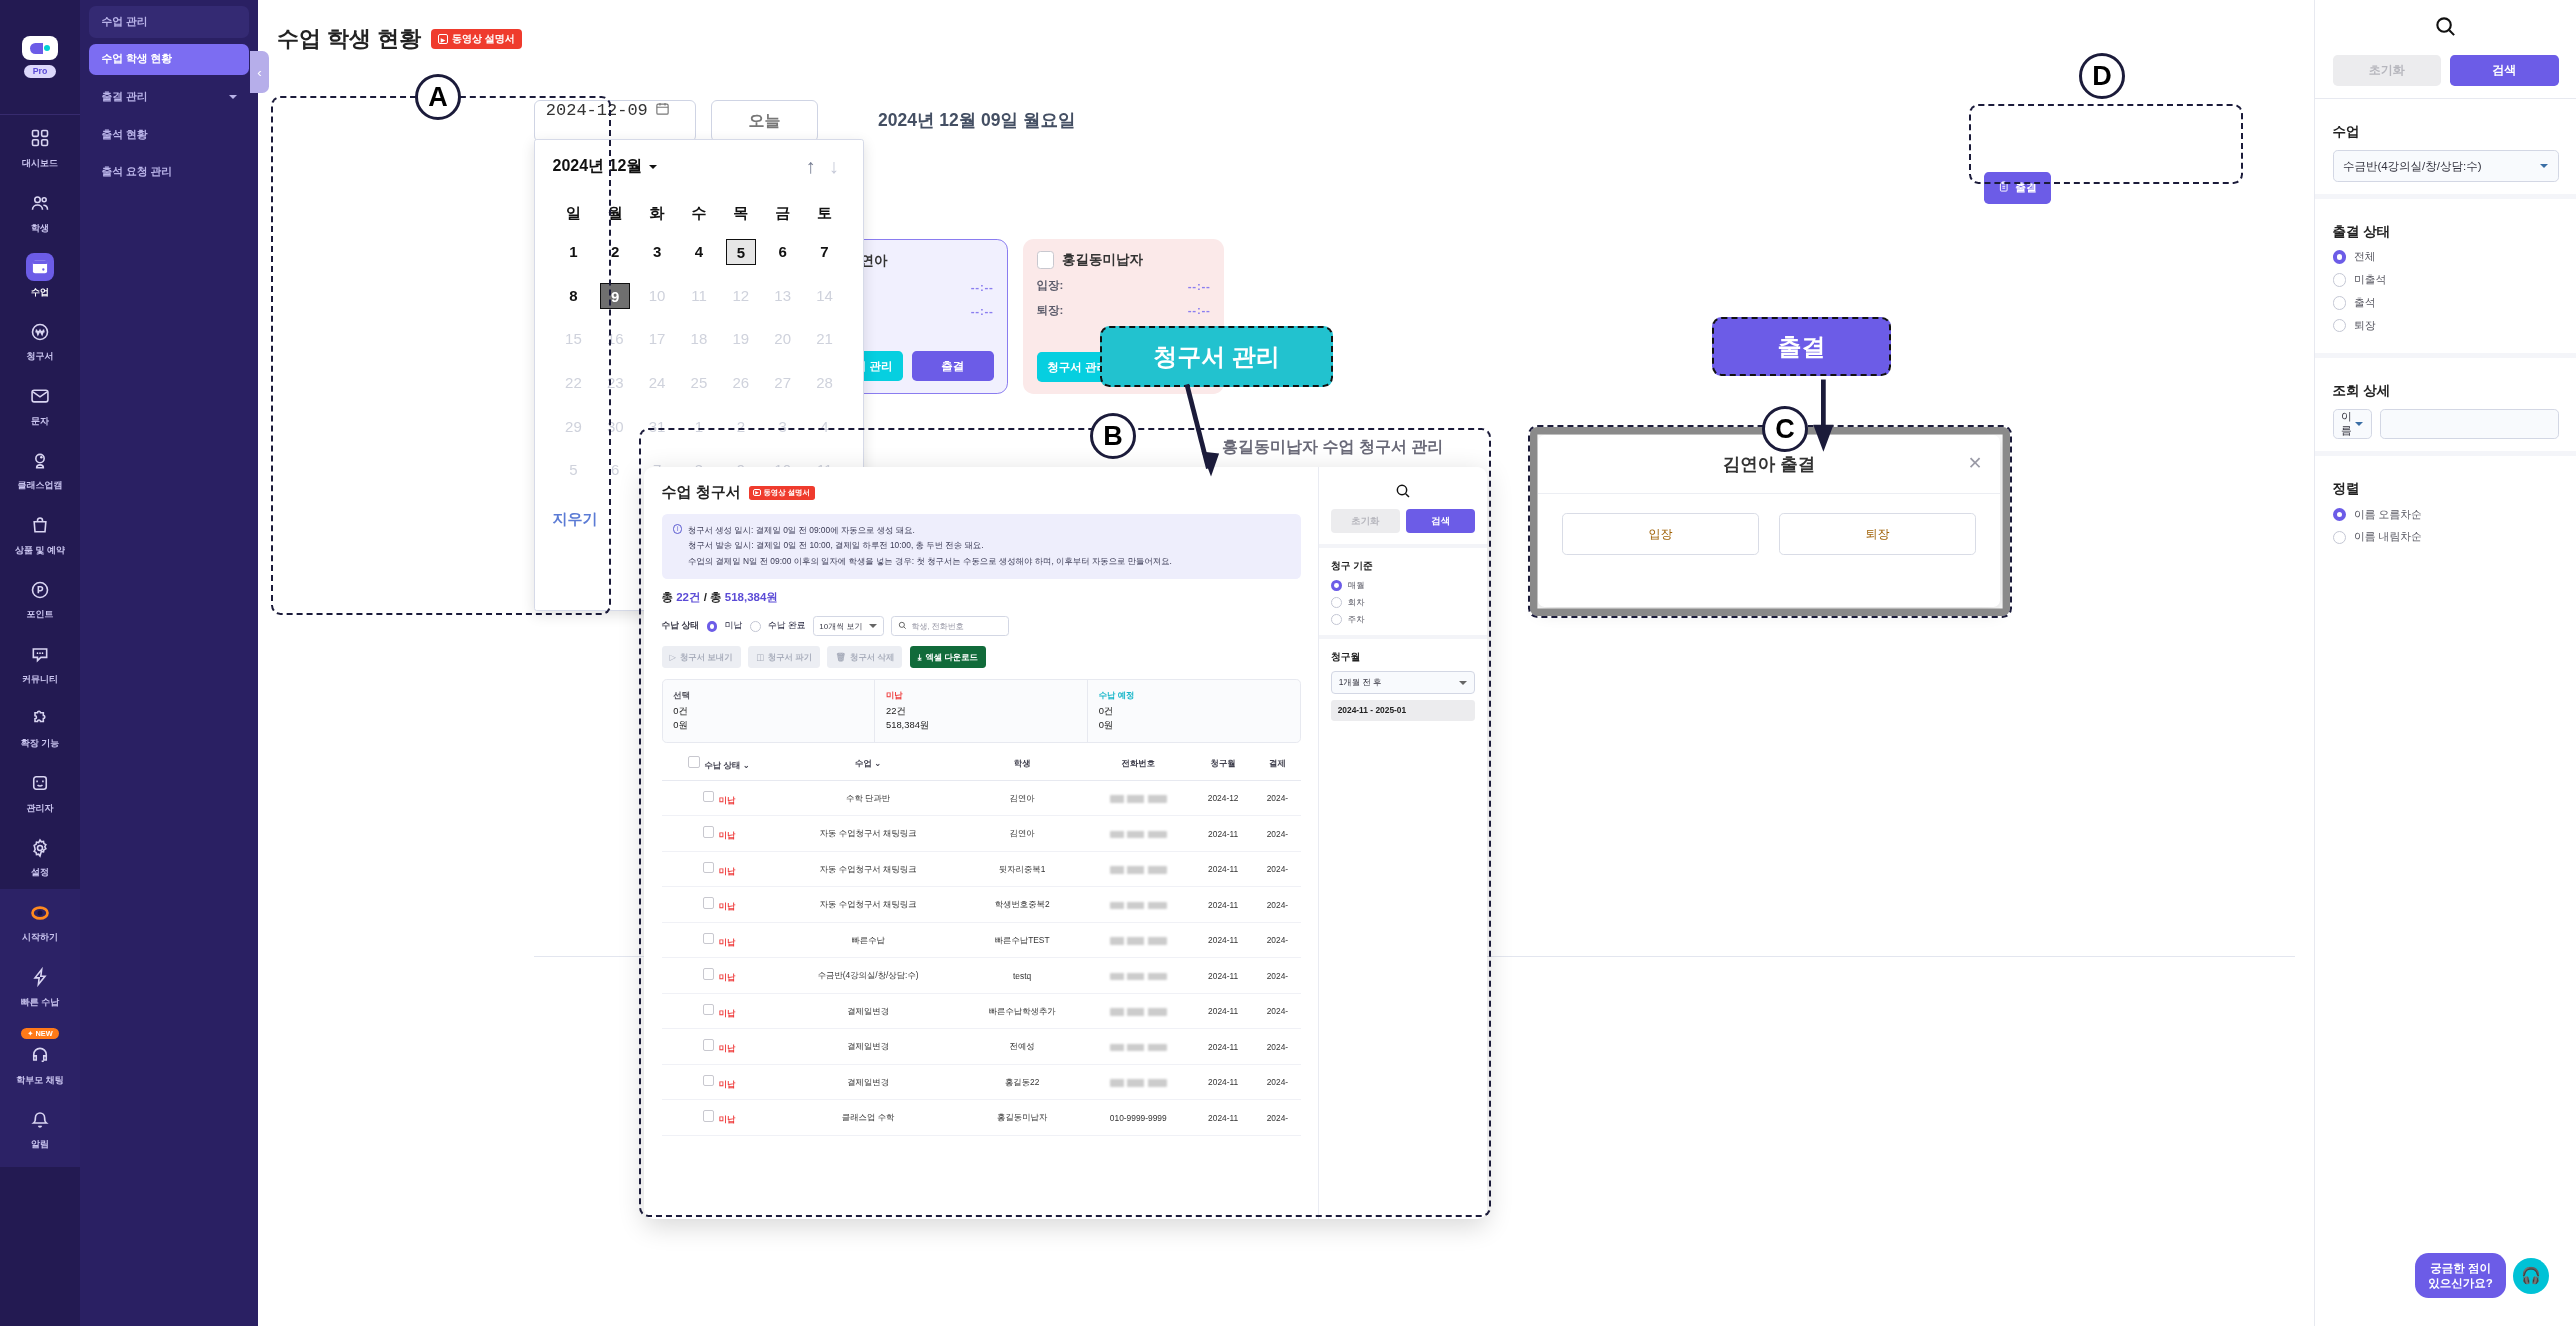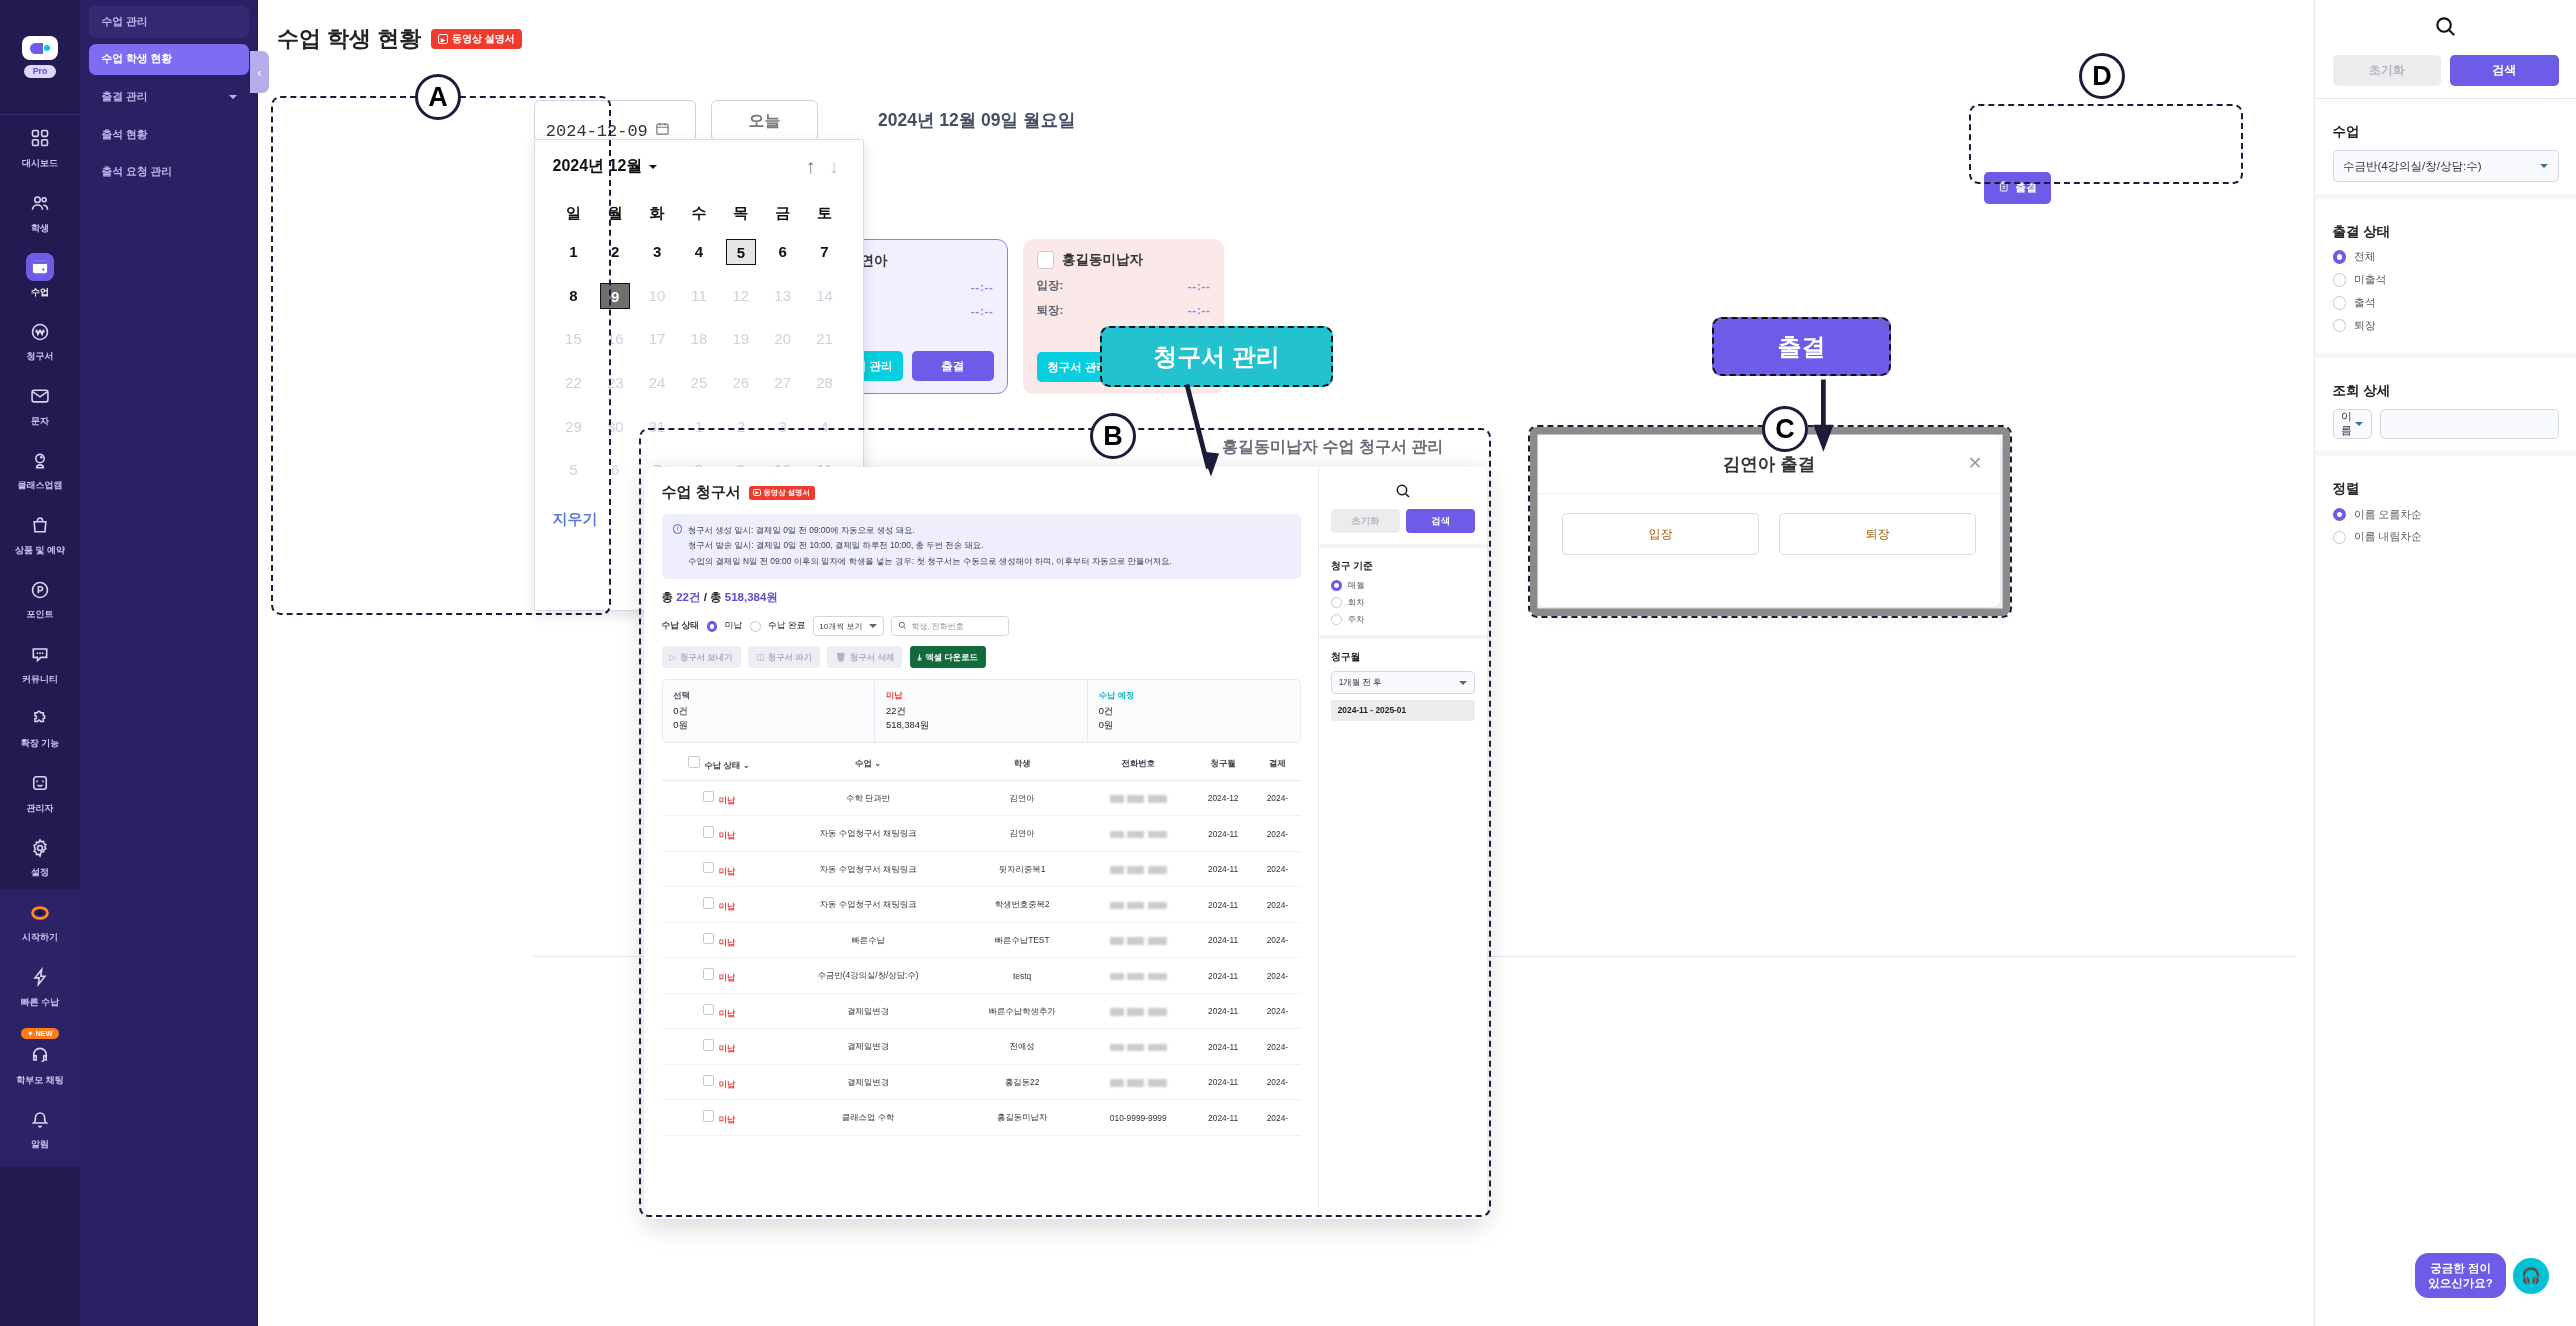--- a/index.html
+++ b/index.html
@@ -80,21 +80,21 @@
   }
   .vid-badge .play {
     width:10px;height:10px;border:1.1px solid #fff;border-radius:2px;
     display:flex;align-items:center;justify-content:center;font-size:6px;
   }
 
   
   #toolbar { position:absolute; left:276px; top:100px; display:flex; align-items:center; gap:15px; }
   .date-input {
     width:162px; height:42px; border:0.7px solid #cfd4e4; border-radius:6px; background:#fff;
-    display:flex; align-items:flex-end; padding:0 10.8px; font-size:17px; color:#333; gap:6.7px;
+    display:flex; align-items:flex-start; padding:0 10.8px; font-size:17px; color:#333; gap:6.7px;
     font-family:"Liberation Mono","DejaVu Sans Mono",monospace;
   }
   .today-btn {
     width:107px;height:42px;border:0.7px solid #cfd4e4;border-radius:6px;background:#fff;
     display:flex;align-items:center;justify-content:center;font-size:16px;color:#777;font-weight:bold;
   }
   #dateline { position:absolute; left:620px; top:108px; font-size:17.5px; font-weight:bold; color:#444f63; }
 
   
   #cal {

